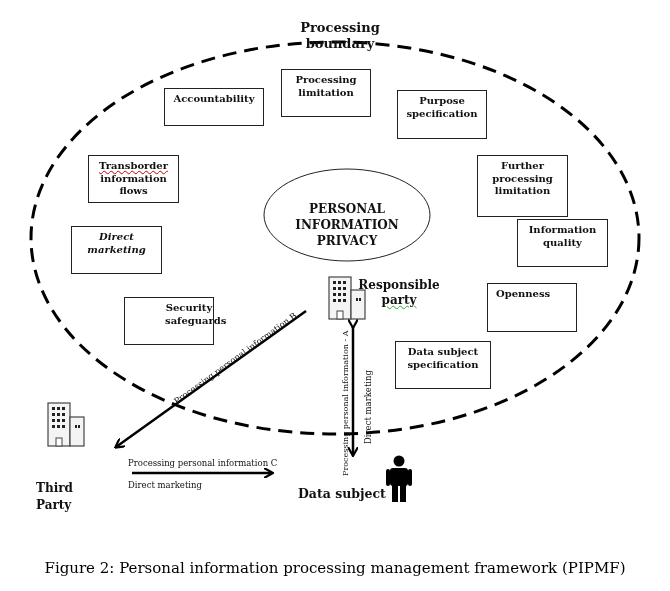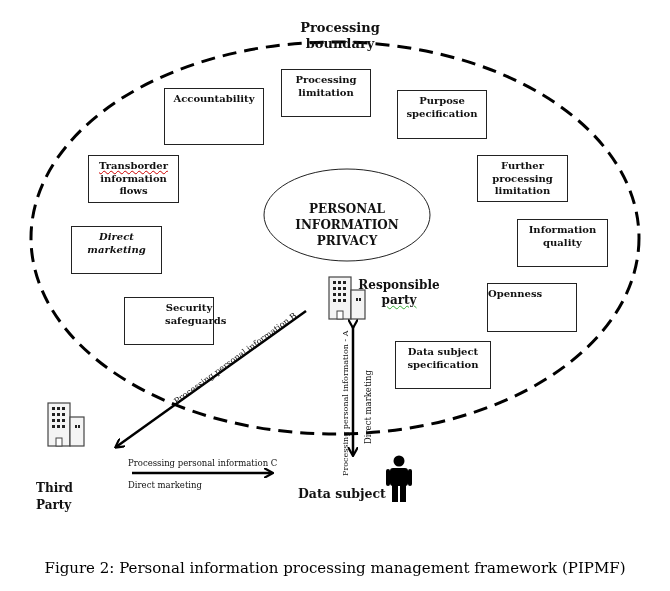--- a/index.html
+++ b/index.html
@@ -90,57 +90,57 @@
   <div>Processing</div>
   <div>boundary</div>
 </div>
 
 <div class="lbl" style="left:285px; top:189px; width:124px; font-size:12px; line-height:16px;margin-top:12px;">
   <div>PERSONAL</div>
   <div>INFORMATION</div>
   <div>PRIVACY</div>
 </div>
 
-<div class="box" style="left:164px; top:88px; width:100px; height:57px;">
+<div class="box" style="left:164px; top:88px; width:100px; height:38px;">
   <div>Accountability</div>
 </div>
 
 <div class="box" style="left:281px; top:69px; width:90px; height:48px;">
   <div>Processing</div>
   <div>limitation</div>
 </div>
 
 <div class="box" style="left:397px; top:90px; width:90px; height:49px;">
   <div>Purpose</div>
   <div>specification</div>
 </div>
 
 <div class="box" style="left:88px; top:155px; width:91px; height:48px;">
   <div class="squig">Transborder</div>
   <div>information</div>
   <div>flows</div>
 </div>
 
-<div class="box" style="left:477px; top:155px; width:91px; height:47px;">
+<div class="box" style="left:477px; top:155px; width:91px; height:62px;">
   <div>Further</div>
   <div>processing</div>
   <div>limitation</div>
 </div>
 
 <div class="box" style="left:71px; top:226px; width:91px; height:48px;font-style:italic;">
   <div>Direct</div>
   <div>marketing</div>
 </div>
 
 <div class="box" style="left:517px; top:219px; width:91px; height:48px;">
   <div>Information</div>
   <div>quality</div>
 </div>
 
-<div class="box" style="left:487px; top:283px; width:90px; height:49px; text-align:left; ">
+<div class="box" style="left:487px; top:283px; width:90px; height:49px; text-align:left; padding-left:8px;">
   <div>Openness</div>
 </div>
 
 <div class="box" style="left:124px; top:297px; width:90px; height:48px;padding-left:40px;">
   <div>Security</div>
   <div>safeguards</div>
 </div>
 
 <div class="box" style="left:395px; top:341px; width:96px; height:48px;">
   <div>Data subject</div>

